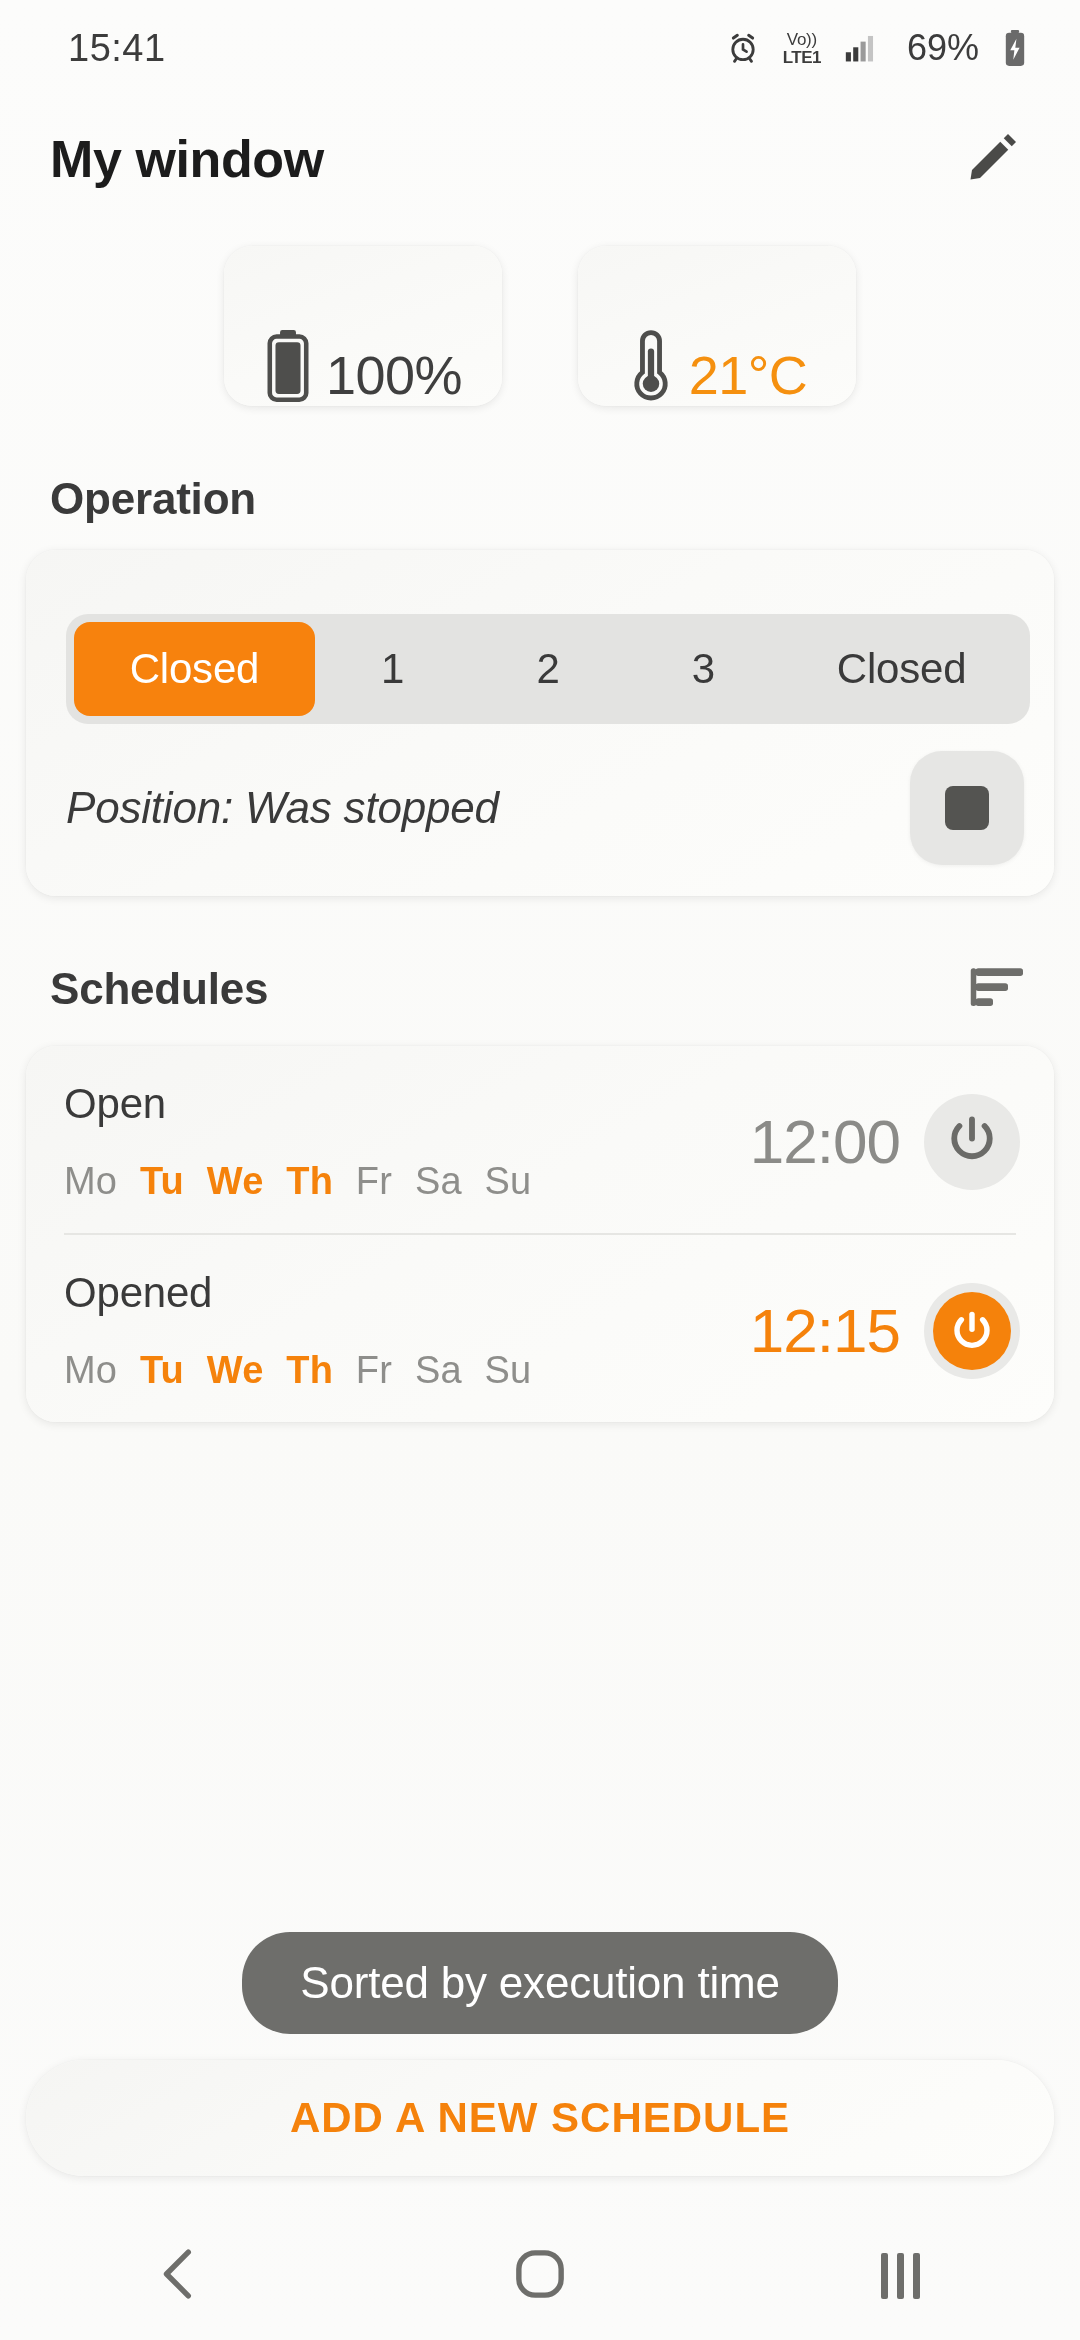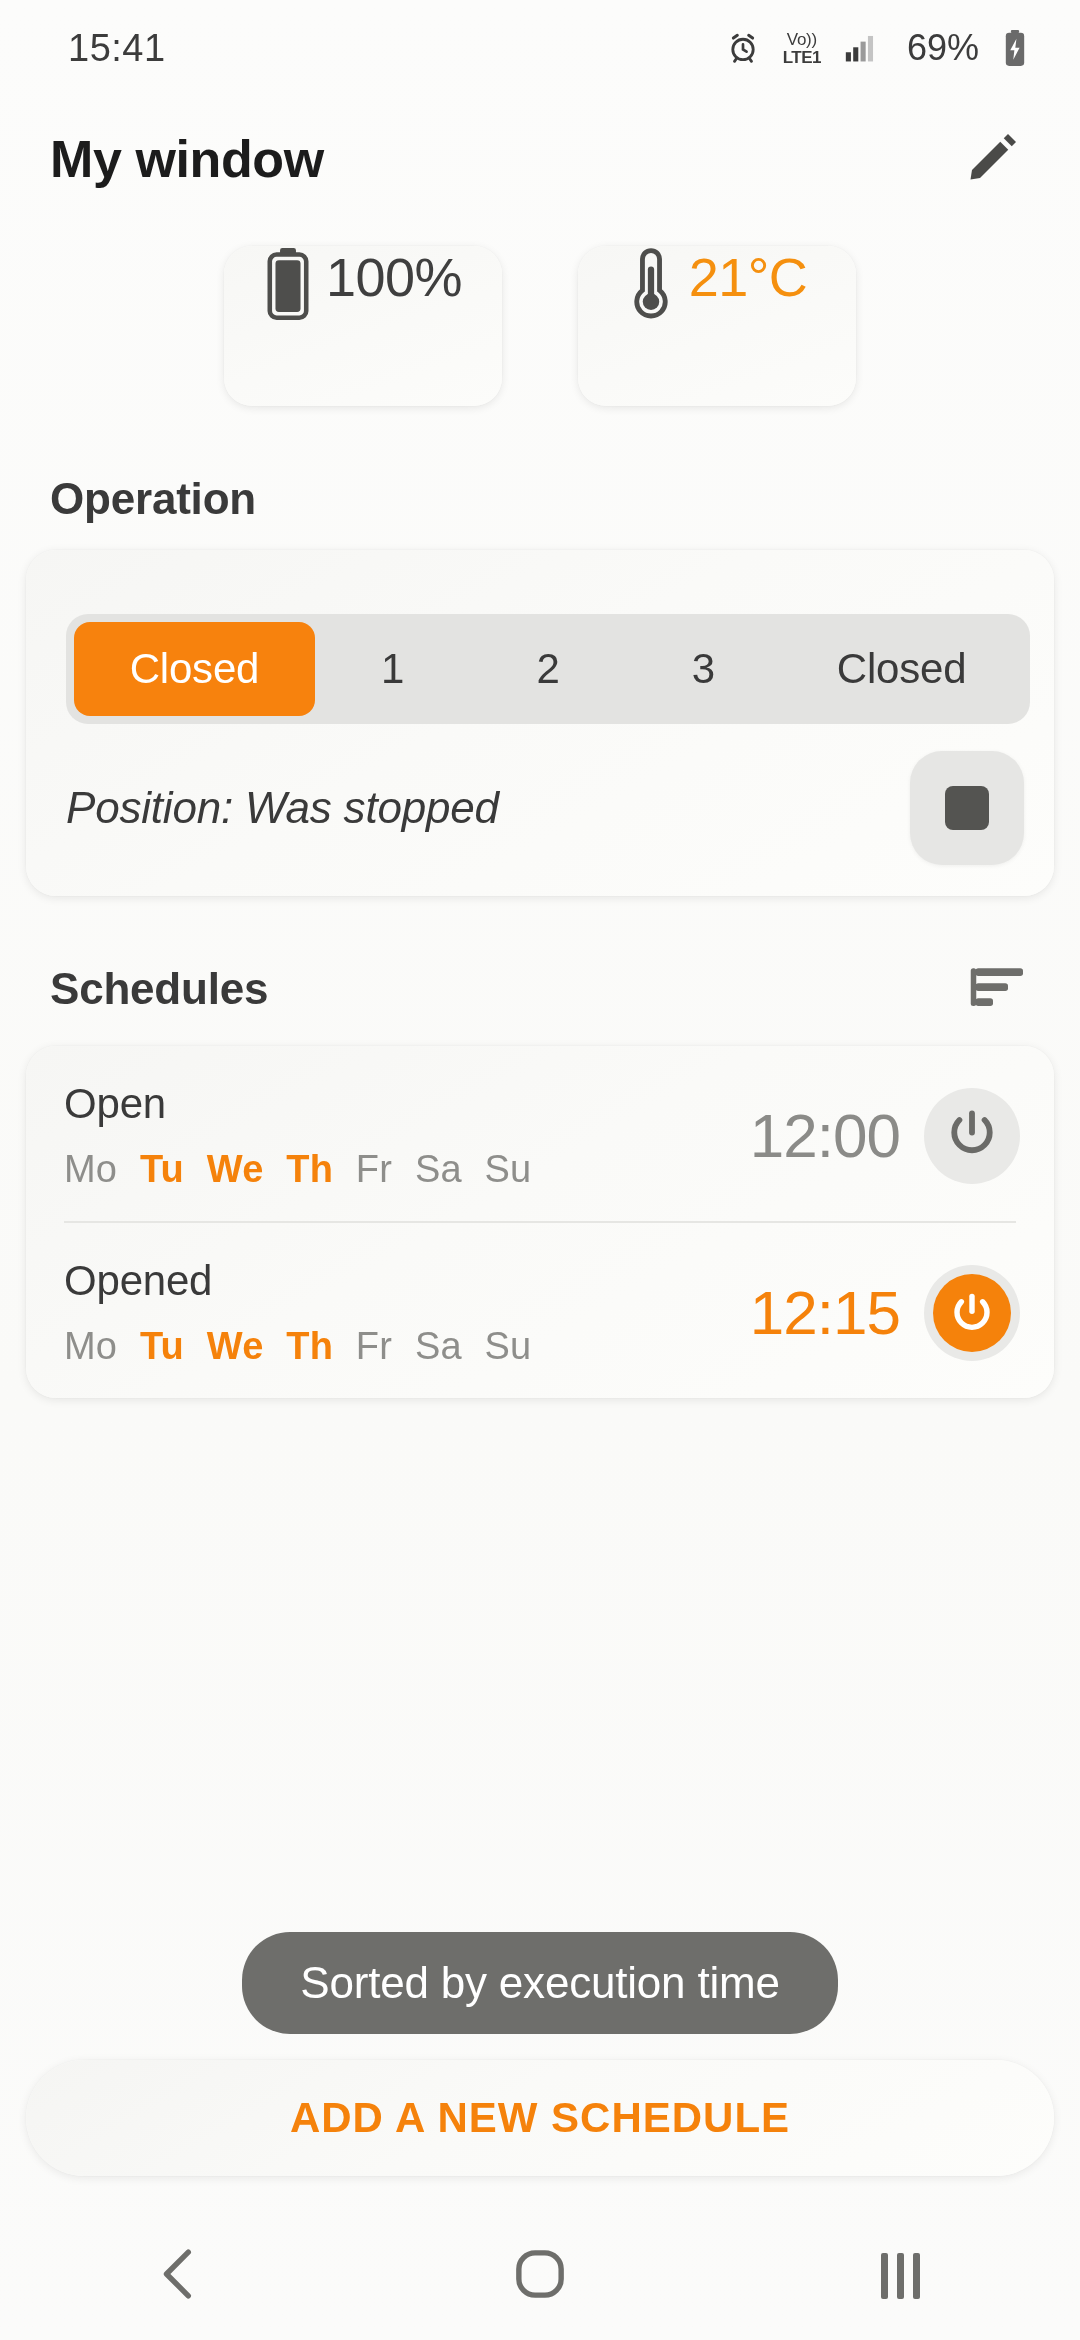--- a/index.html
+++ b/index.html
@@ -81,21 +81,21 @@
     gap: 76px;
     margin-top: 52px;
   }
   .chip {
     background: linear-gradient(160deg, #F7F7F5 0%, #FAFAF8 55%, #FCFCFA 100%);
     border-radius: 28px;
     box-shadow: 0 2px 9px rgba(0,0,0,0.085), 0 0 0 1px rgba(0,0,0,0.012);
     height: 160px;
     min-width: 278px;
     display: flex;
-    align-items: flex-start;
+    align-items: flex-end;
     justify-content: center;
     gap: 14px;
     padding: 0 34px;
   }
   .chip-val {
     font-size: 54px;
     color: #3f3f3f;
     letter-spacing: -0.5px;
   }
   .chip-val.accent { color: #F5900F; }
@@ -192,21 +192,21 @@
   }
 
   
   #schedules-card { padding: 0 0 0 0; }
   .sched-row {
     display: flex;
     align-items: center;
     justify-content: space-between;
     padding: 34px 34px 30px 38px;
   }
-  .sched-left { display: flex; flex-direction: column; gap: 20px; }
+  .sched-left { display: flex; flex-direction: column; gap: 32px; }
   .sched-name {
     font-size: 42px;
     color: #3a3a3a;
     letter-spacing: -0.2px;
   }
   .sched-days {
     font-size: 38px;
     color: #8E8E8B;
     letter-spacing: 0.2px;
   }

